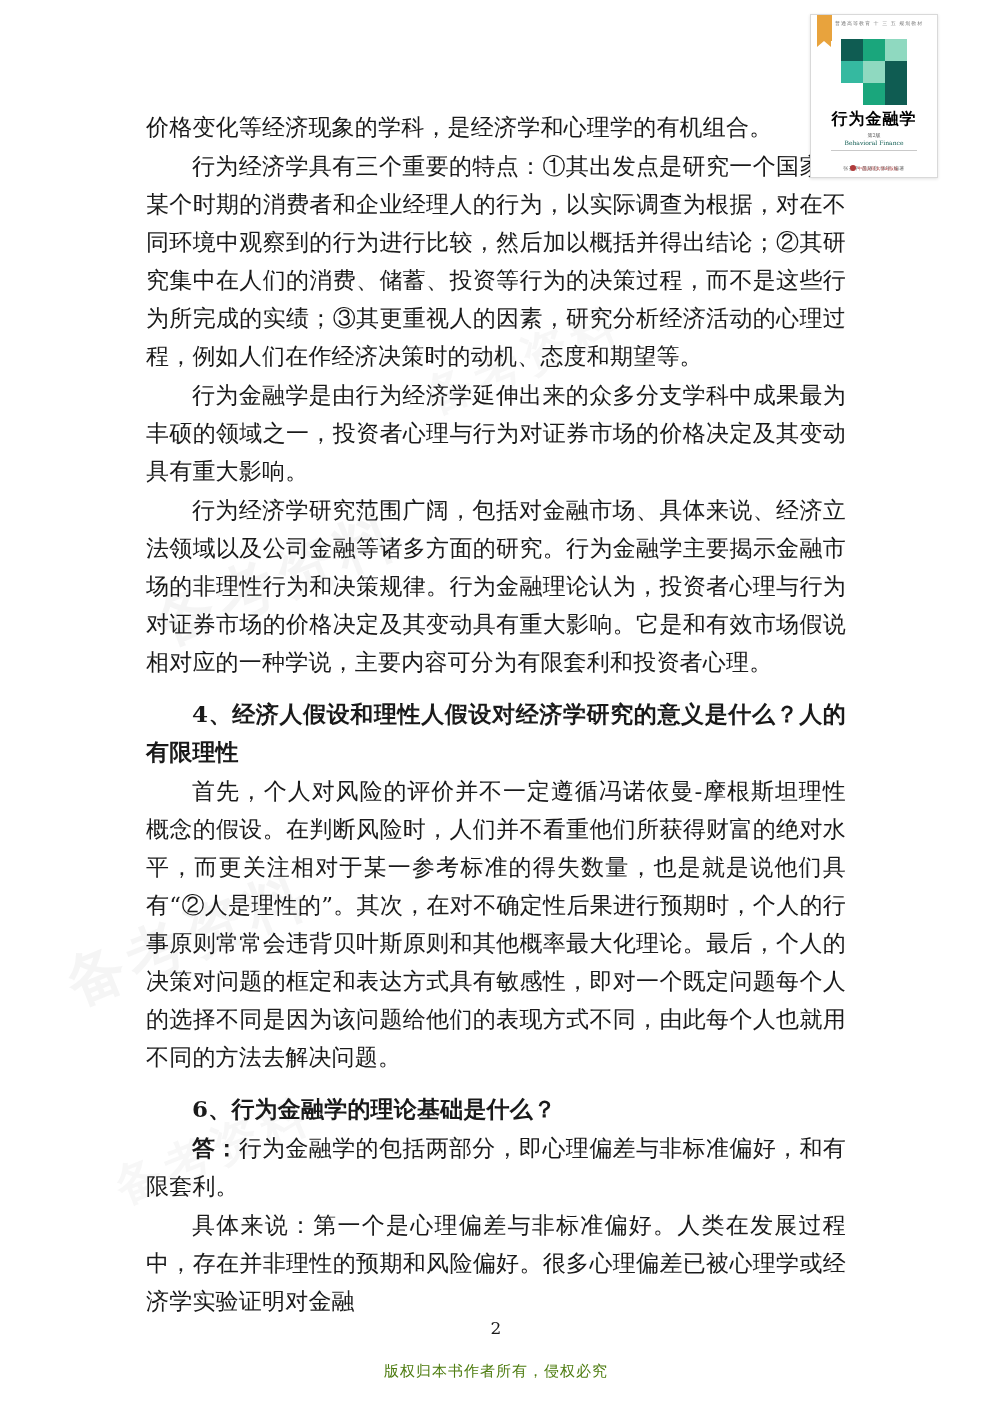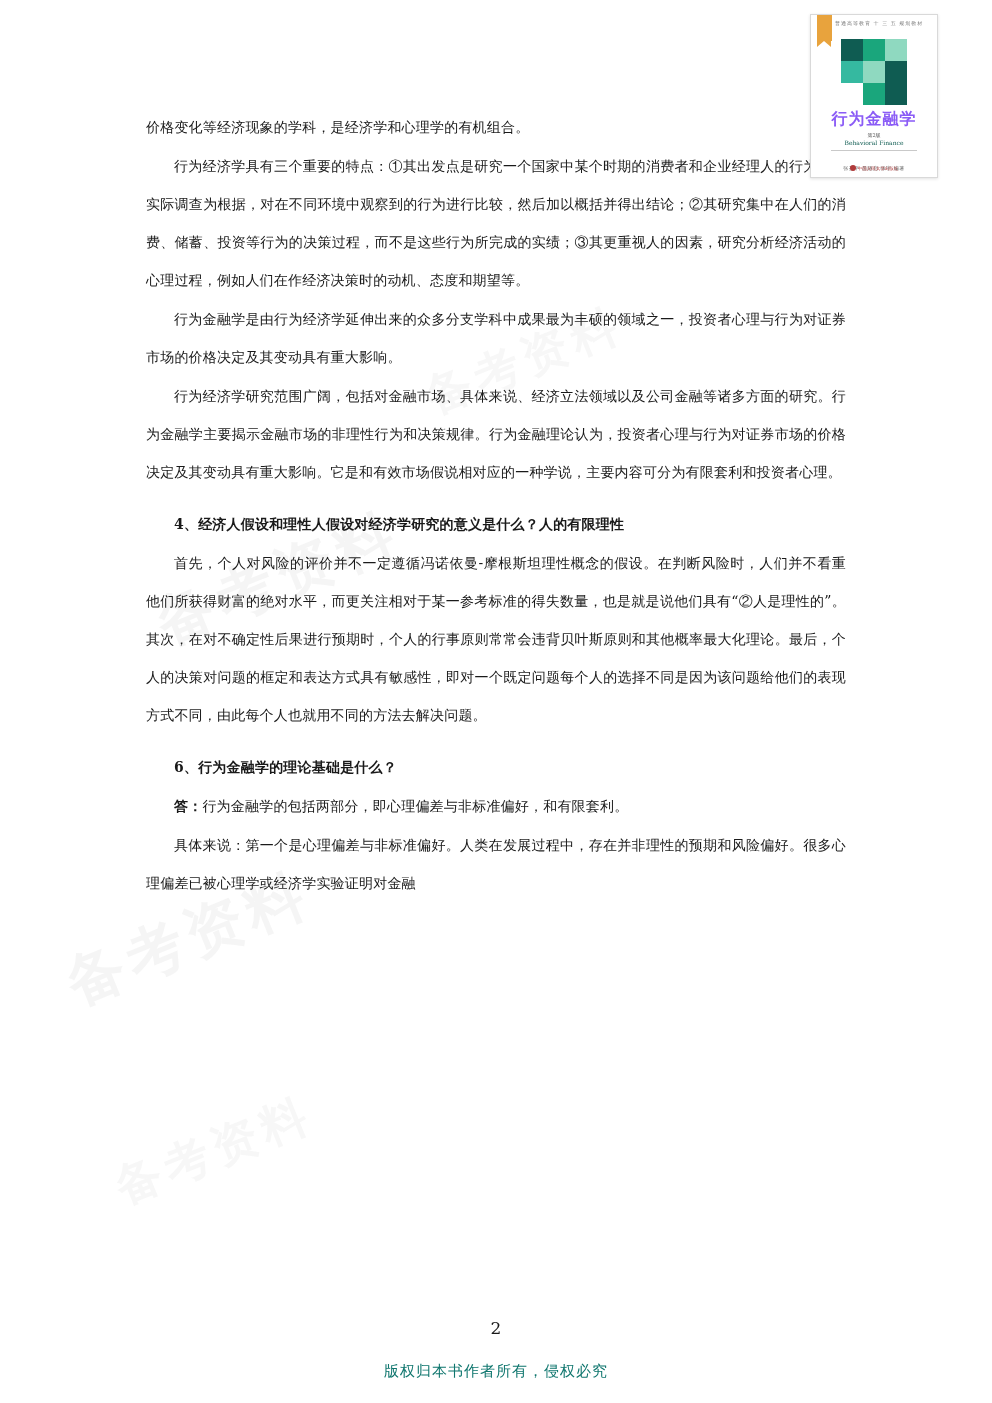--- a/index.html
+++ b/index.html
@@ -93,21 +93,21 @@
     width: 22px; height: 22px;
   }
   .sq.g { background: #1aa67c; }
   .sq.d { background: #0f5c52; }
   .sq.l { background: #8fd9c0; }
   .sq.t { background: #35b9a0; }
   .bc-title {
     text-align: center;
     font-size: 16px;
     font-weight: bold;
-    color: #8b5cf6;
+    color: #000000;
     margin-top: 2px;
     letter-spacing: 1px;
   }
   .bc-edition {
     text-align: center;
     font-size: 5px;
     color: #555;
     margin-top: 2px;
   }
   .bc-en {
@@ -149,21 +149,21 @@
   
   .content {
     position: absolute;
     left: 146px;
     top: 108px;
     width: 700px;
     z-index: 2;
   }
   p {
     margin: 0 0 1px 0;
-    font-size: 14px;
+    font-size: 23px;
     line-height: 38px;
     text-align: justify;
     text-justify: inter-ideograph;
     letter-spacing: 0.2px;
   }
   p.indent { text-indent: 2em; }
   p.heading {
     font-weight: bold;
     text-indent: 2em;
     margin-top: 14px;
@@ -184,21 +184,21 @@
     color: #1a1a1a;
     z-index: 2;
     font-family: "DejaVu Serif", "Liberation Serif", serif;
   }
   .footer-note {
     position: absolute;
     left: 0; right: 0;
     top: 1362px;
     text-align: center;
     font-size: 15px;
-    color: #0f766e;
+    color: #4d7c0f;
     letter-spacing: 1px;
     z-index: 2;
     font-family: "DejaVu Sans", "Liberation Sans", sans-serif;
   }
 </style>
 </head>
 <body>
 
 <div class="page">
 

